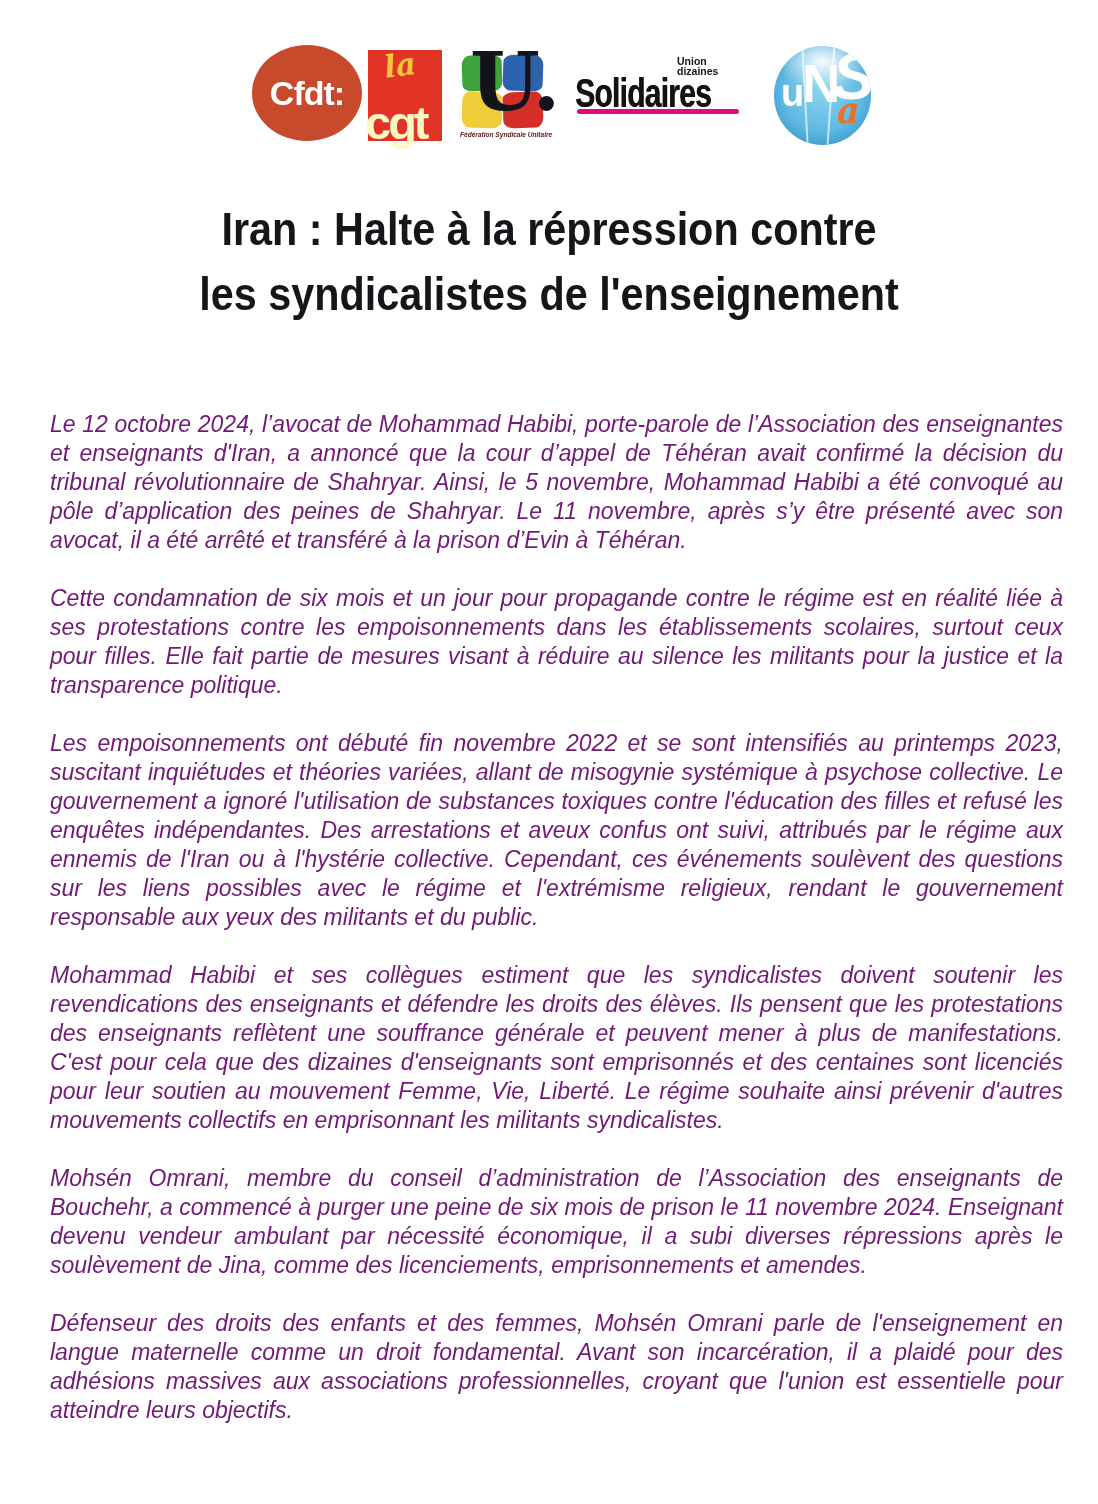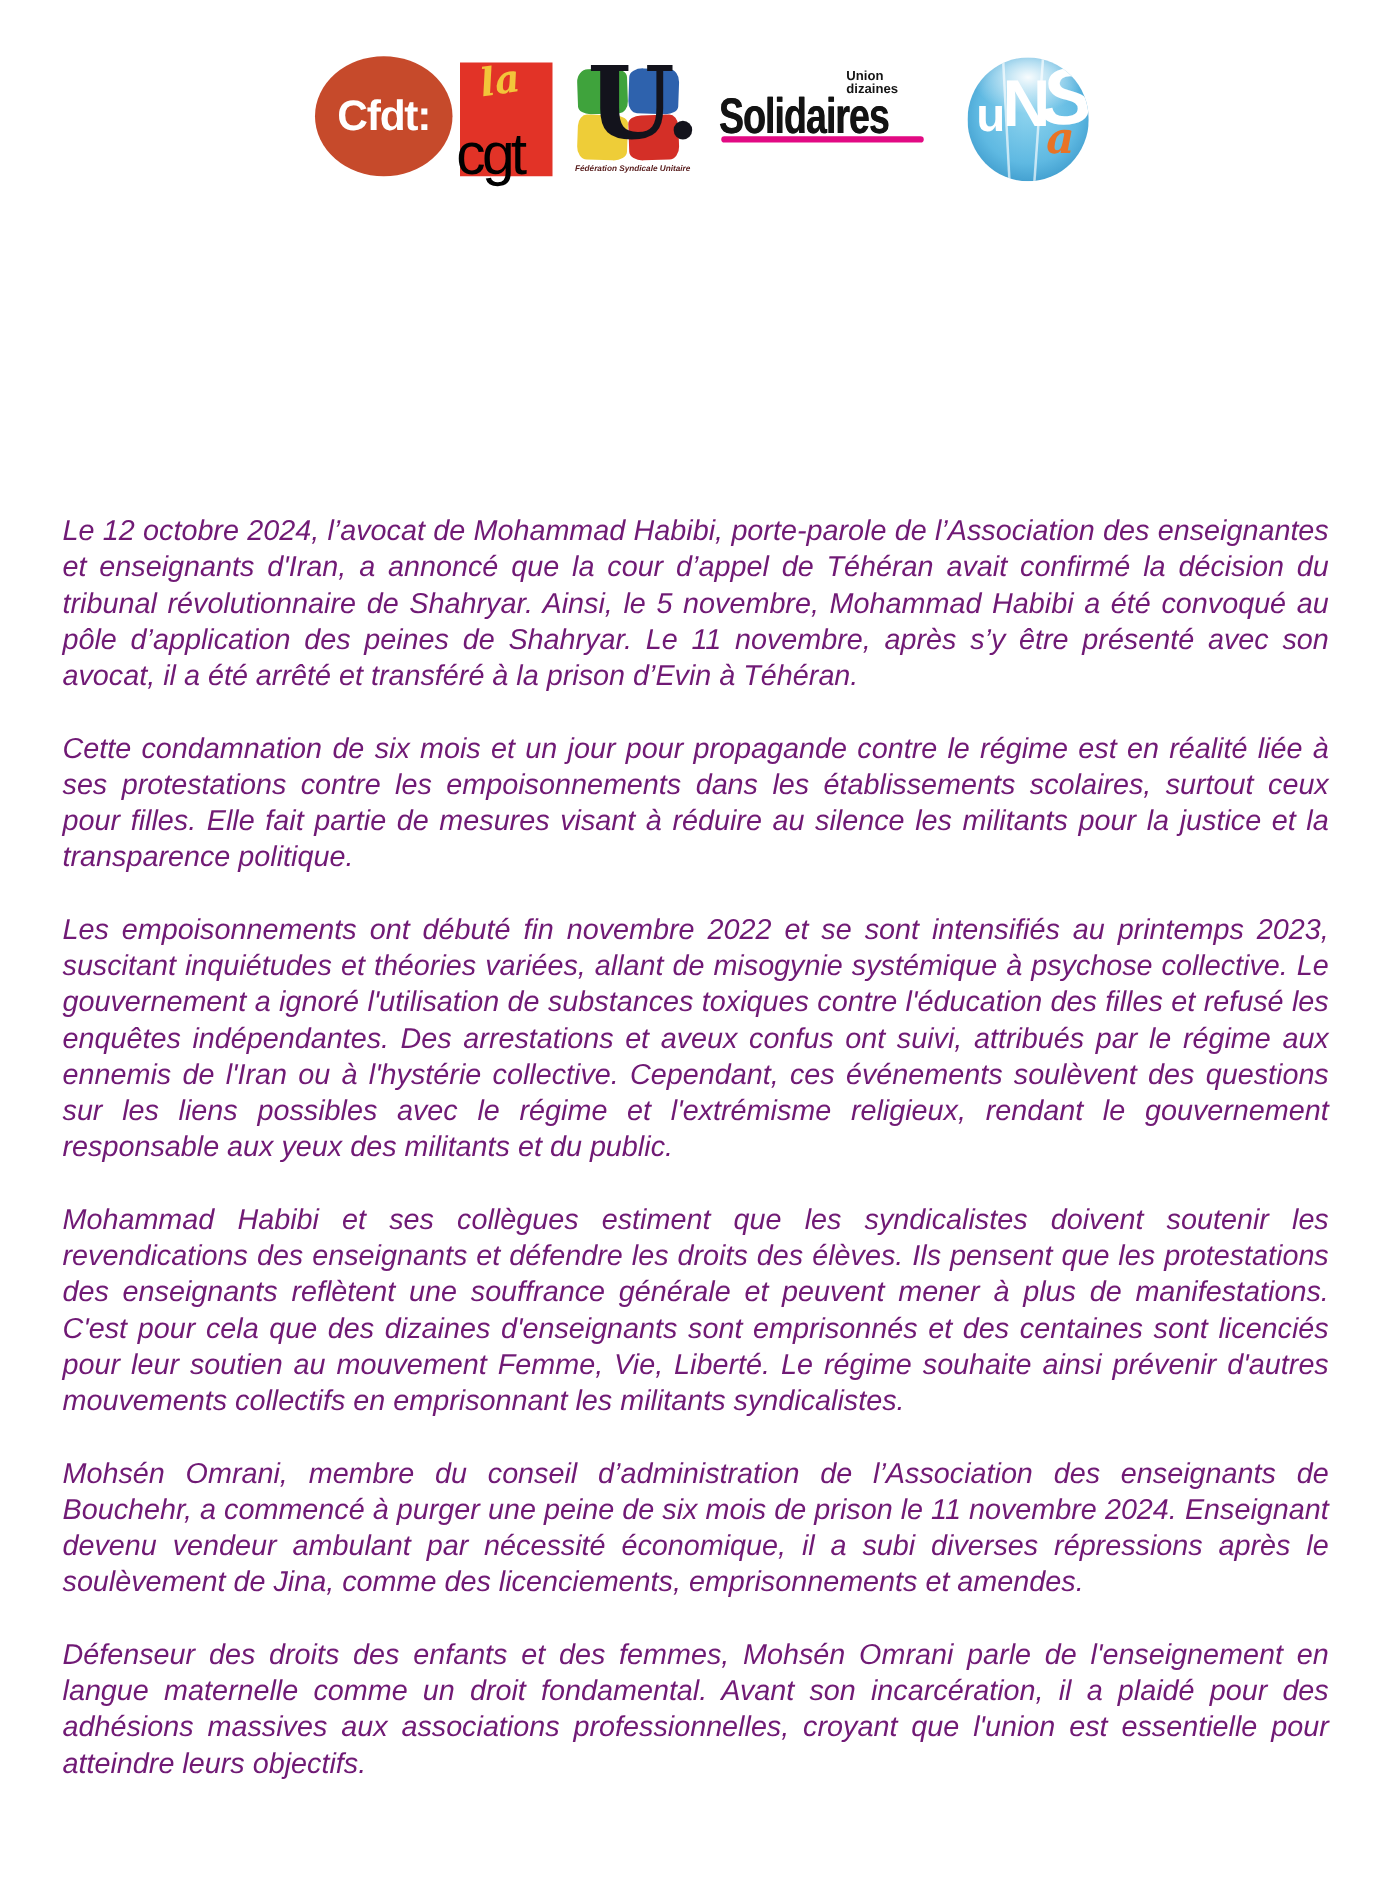--- a/index.html
+++ b/index.html
@@ -26,21 +26,21 @@
 
   
   .cgt { left:368px; top:50px; width:74px; height:91px; background:#e23327; }
   .cgt-la {
     position:absolute; top:-2px; left:16px;
     font-family:"DejaVu Serif", serif; font-style:italic; font-weight:bold;
     font-size:31px; color:#f2c53a; transform:rotate(-8deg); line-height:1.1;
   }
   .cgt-text {
     position:absolute; bottom:-5px; left:-3px;
-    font-weight:normal; font-size:47px; color:#000000;
+    font-weight:bold; font-size:47px; color:#fef9c3;
     letter-spacing:-3px; line-height:1;
   }
 
   
   .fsu { left:458px; top:55px; width:88px; height:92px; }
   .fsu-grid {
     position:absolute; top:0; left:4px; width:81px; height:73px;
     display:grid; grid-template-rows:36px 36px; grid-template-columns:40px 40px; gap:1px;
   }
   .blob { width:100%; height:100%; }
@@ -149,20 +149,24 @@
       <i class="unsa-line l1"></i>
       <i class="unsa-line l2"></i>
       <span class="unsa-u">u</span>
       <span class="unsa-n">N</span>
       <span class="unsa-s">S</span>
       <span class="unsa-a">a</span>
     </div>
 
   </header>
 
+  <h1 class="title">
+    <span class="title-line">Iran : Halte à la répression contre</span>
+    <span class="title-line">les syndicalistes de l'enseignement</span>
+  </h1>
 
   <main class="content">
     <p>Le 12 octobre 2024, l’avocat de Mohammad Habibi, porte-parole de l’Association des enseignantes et enseignants d'Iran, a annoncé que la cour d’appel de Téhéran avait confirmé la décision du tribunal révolutionnaire de Shahryar. Ainsi, le 5 novembre, Mohammad Habibi a été convoqué au pôle d’application des peines de Shahryar. Le 11 novembre, après s’y être présenté avec son avocat, il a été arrêté et transféré à la prison d’Evin à Téhéran.</p>
     <p>Cette condamnation de six mois et un jour pour propagande contre le régime est en réalité liée à ses protestations contre les empoisonnements dans les établissements scolaires, surtout ceux pour filles. Elle fait partie de mesures visant à réduire au silence les militants pour la justice et la transparence politique.</p>
     <p>Les empoisonnements ont débuté fin novembre 2022 et se sont intensifiés au printemps 2023, suscitant inquiétudes et théories variées, allant de misogynie systémique à psychose collective. Le gouvernement a ignoré l'utilisation de substances toxiques contre l'éducation des filles et refusé les enquêtes indépendantes. Des arrestations et aveux confus ont suivi, attribués par le régime aux ennemis de l'Iran ou à l'hystérie collective. Cependant, ces événements soulèvent des questions sur les liens possibles avec le régime et l'extrémisme religieux, rendant le gouvernement responsable aux yeux des militants et du public.</p>
     <p>Mohammad Habibi et ses collègues estiment que les syndicalistes doivent soutenir les revendications des enseignants et défendre les droits des élèves. Ils pensent que les protestations des enseignants reflètent une souffrance générale et peuvent mener à plus de manifestations. C'est pour cela que des dizaines d'enseignants sont emprisonnés et des centaines sont licenciés pour leur soutien au mouvement Femme, Vie, Liberté. Le régime souhaite ainsi prévenir d'autres mouvements collectifs en emprisonnant les militants syndicalistes.</p>
     <p>Mohsén Omrani, membre du conseil d’administration de l’Association des enseignants de Bouchehr, a commencé à purger une peine de six mois de prison le 11 novembre 2024. Enseignant devenu vendeur ambulant par nécessité économique, il a subi diverses répressions après le soulèvement de Jina, comme des licenciements, emprisonnements et amendes.</p>
     <p>Défenseur des droits des enfants et des femmes, Mohsén Omrani parle de l'enseignement en langue maternelle comme un droit fondamental. Avant son incarcération, il a plaidé pour des adhésions massives aux associations professionnelles, croyant que l'union est essentielle pour atteindre leurs objectifs.</p>
   </main>
 

